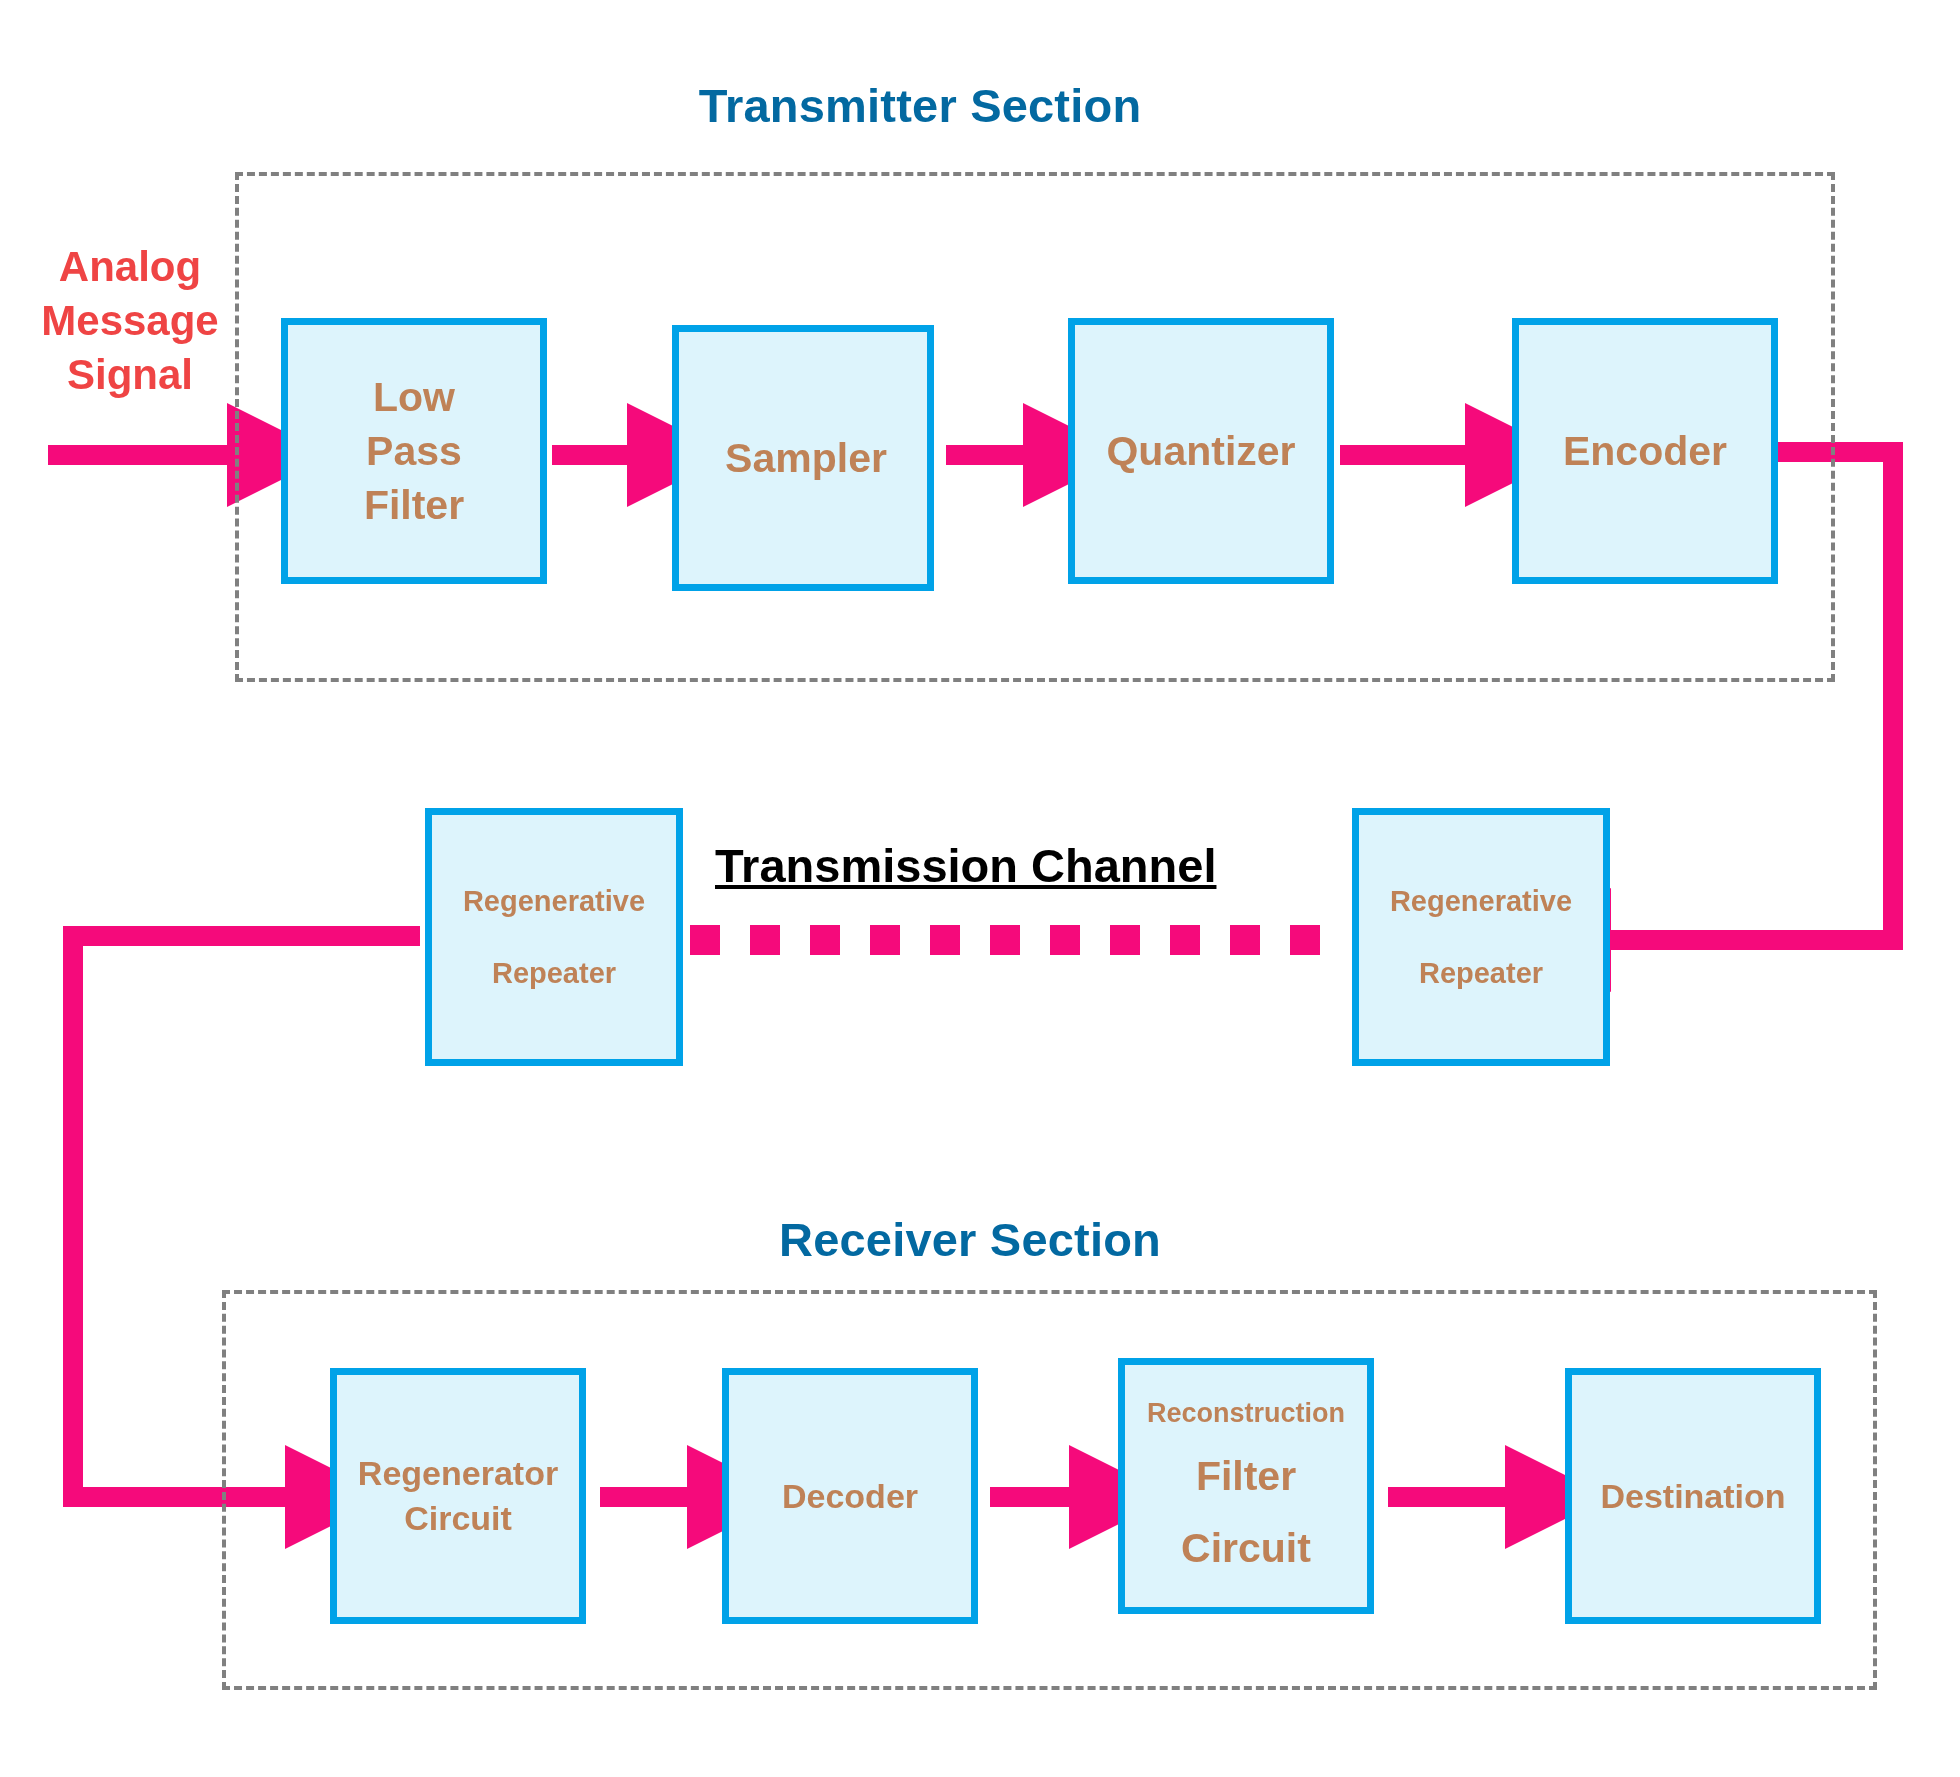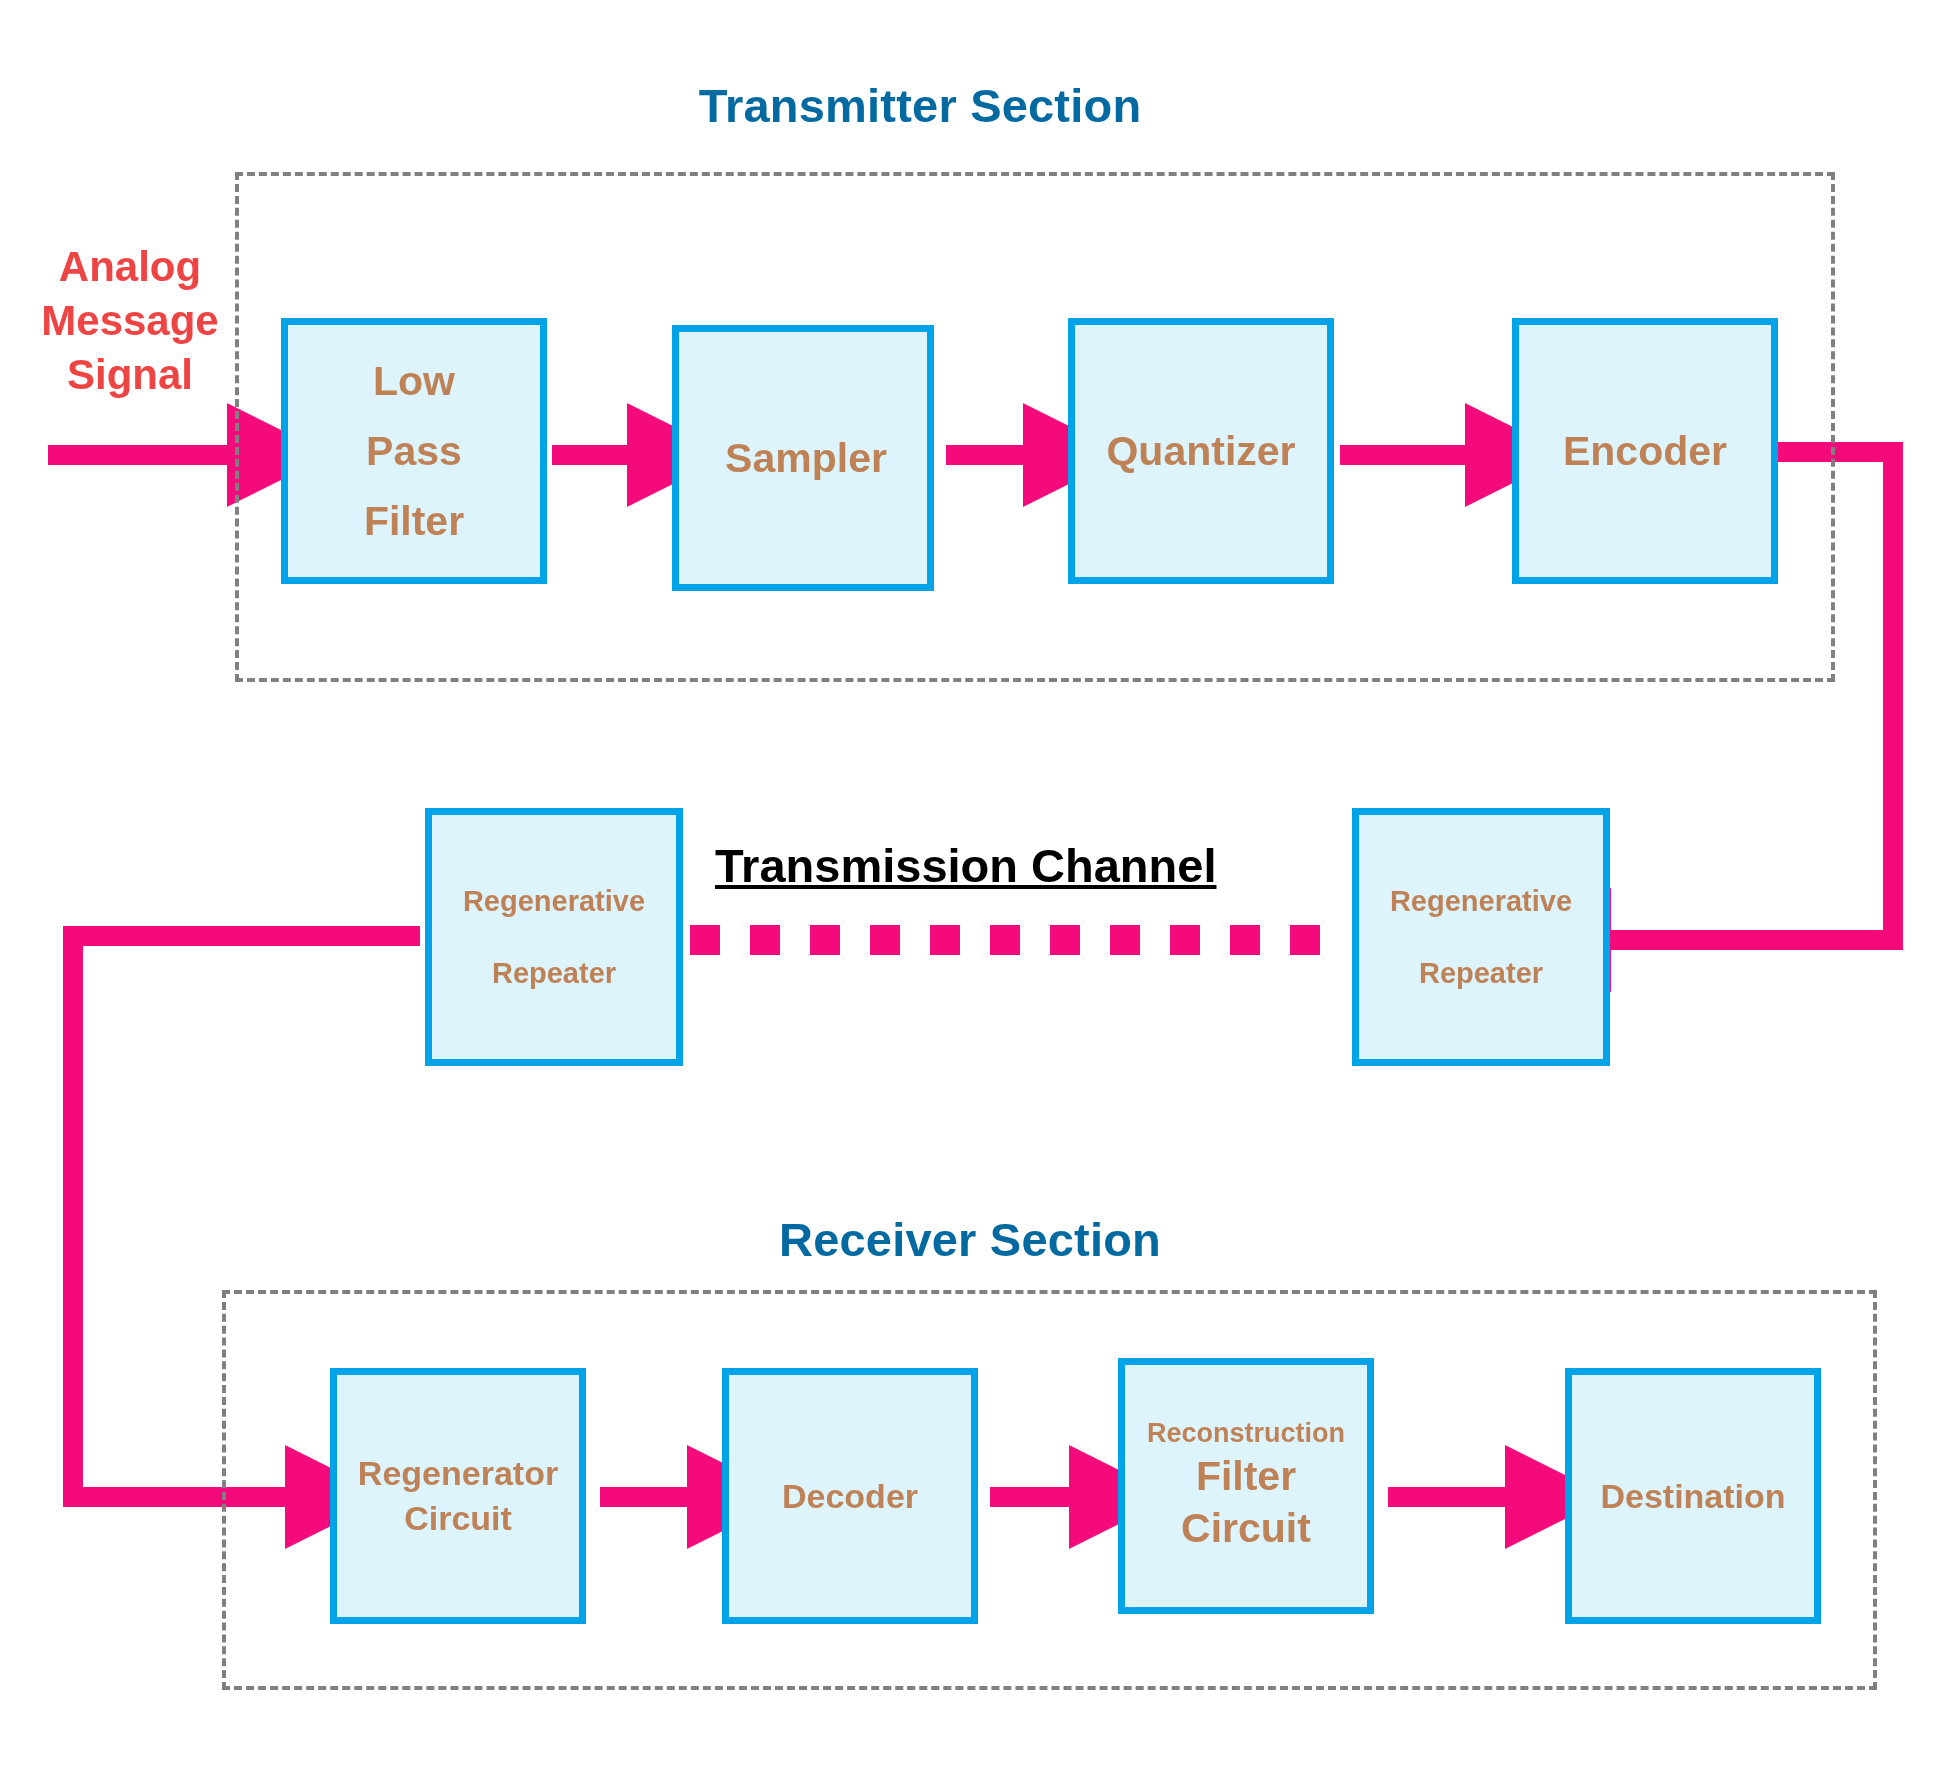--- a/index.html
+++ b/index.html
@@ -55,21 +55,21 @@
     justify-content: center;
     text-align: center;
     color: #bf8257;
     font-family: "Liberation Sans", sans-serif;
     font-weight: bold;
     line-height: 1.32;
     padding: 4px 6px;
   }
   .block .line { display: block; white-space: nowrap; }
 
-  .block.size-lg   { font-size: 41px; gap: 16px; }
+  .block.size-lg   { font-size: 41px; }
   .block.size-md   { font-size: 34px; }
   .block.size-sm   { font-size: 29px; }
 
   .block .small-cap {
     font-size: 27px;
     line-height: 1.15;
     margin-bottom: 2px;
   }
   .block .big-cap {
     font-size: 41px;
@@ -202,21 +202,21 @@
 
   <div class="block size-md" style="left:330px; top:1368px; width:256px; height:256px;">
     <span class="line">Regenerator</span>
     <span class="line">Circuit</span>
   </div>
 
   <div class="block size-md" style="left:722px; top:1368px; width:256px; height:256px;">
     <span class="line">Decoder</span>
   </div>
 
-  <div class="block" style="left:1118px; top:1358px; width:256px; height:256px;">
+  <div class="block" style="left:1118px; top:1358px; width:256px; height:256px;gap:20px;">
     <span class="line small-cap">Reconstruction</span>
     <span class="line big-cap">Filter</span>
     <span class="line big-cap">Circuit</span>
   </div>
 
   <div class="block size-md" style="left:1565px; top:1368px; width:256px; height:256px;">
     <span class="line">Destination</span>
   </div>
 
 </div>

